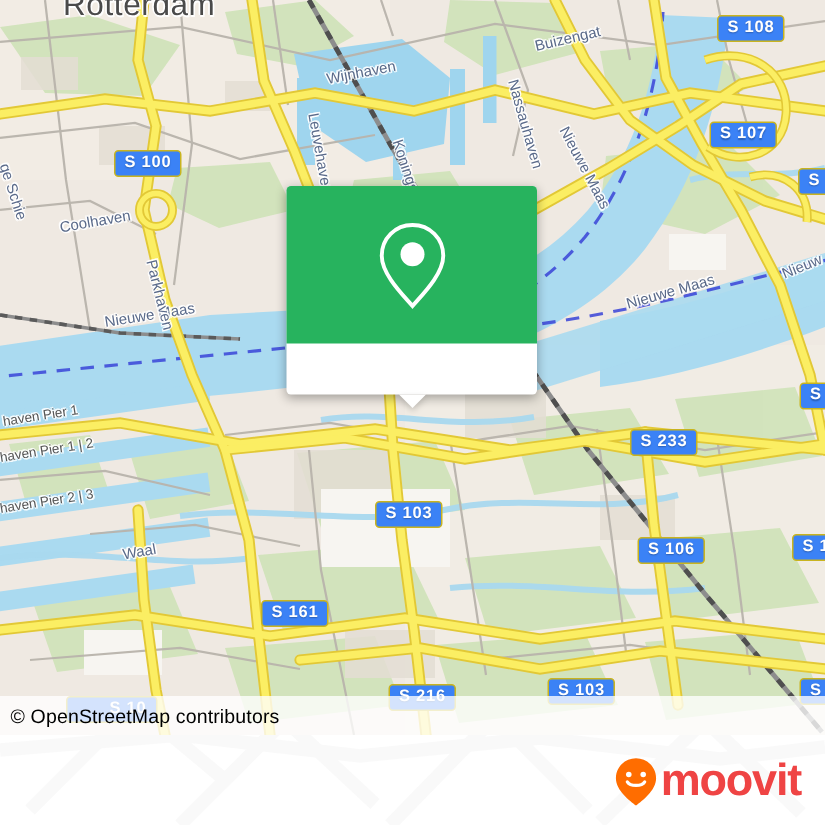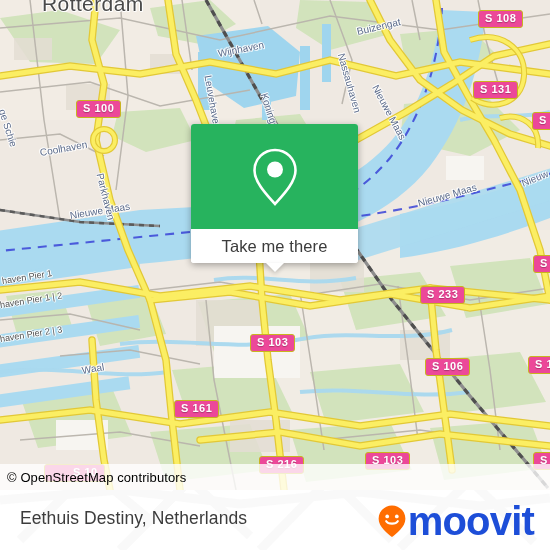--- a/index.html
+++ b/index.html
@@ -58,21 +58,21 @@
     font-style: normal;
   }
   .label-street {
     font-size: 9px;
     color: #555;
   }
 
   
   .shield {
     position: absolute;
-    background: #ec4899;
+    background: #3b82f6;
     border: 1.6px solid #c9b41f;
     border-radius: 3px;
     color: #ffffff;
     font-size: 11px;
     font-weight: bold;
     letter-spacing: .5px;
     padding: 1px 6px 2px 6px;
     line-height: 13px;
     text-shadow: 0 1px 1px rgba(0,0,0,.28);
     white-space: nowrap;
@@ -173,23 +173,23 @@
   }
   .footer-brand {
     position: absolute;
     right: 16px;
     top: 14px;
     display: flex;
     align-items: center;
     z-index: 2;
   }
   .brand-word {
-    font-size: 40px;
+    font-size: 30px;
     font-weight: bold;
-    color: #1d4ed8;
+    color: #ef4444;
     letter-spacing: -.8px;
     line-height: 30px;
     margin-left: 1px;
   }
 </style>
 </head>
 <body>
 
 <div id="page-root">
 
@@ -392,21 +392,21 @@
 
     <div id="street-labels">
         <div class="map-label label-street" style="left: 2px; top: 276px; transform: rotate(-9deg); transform-origin: left center;">haven Pier 1</div>
         <div class="map-label label-street" style="left: 0px; top: 300px; transform: rotate(-9deg); transform-origin: left center;">haven Pier 1 | 2</div>
         <div class="map-label label-street" style="left: 0px; top: 334px; transform: rotate(-9deg); transform-origin: left center;">haven Pier 2 | 3</div>
       </div>
 
     <div id="shield-layer">
         <div class="shield" style="left: 76px; top: 61px; margin-top: 39px;">S 100</div>
         <div class="shield" style="left: 478px; top: 10px;">S 108</div>
-        <div class="shield" style="left: 473px; top: 81px;">S 131</div>
+        <div class="shield" style="left: 473px; top: 81px;">S 107</div>
         <div class="shield" style="left: 420px; top: 286px;">S 233</div>
         <div class="shield" style="left: 425px; top: 358px;">S 106</div>
         <div class="shield" style="left: 250px; top: 334px;">S 103</div>
         <div class="shield" style="left: 174px; top: 400px;">S 161</div>
         <div class="shield" style="left: 259px; top: 456px;">S 216</div>
         <div class="shield" style="left: 365px; top: 452px;">S 103</div>
         <div class="shield" style="left: 532px; top: 112px;">S 1</div>
         <div class="shield" style="left: 533px; top: 255px;">S 1</div>
         <div class="shield" style="left: 528px; top: 356px;">S 12</div>
         <div class="shield" style="left: 533px; top: 452px;">S 1</div>
@@ -414,44 +414,40 @@
       </div>
 
     <div class="popup-card">
       <div class="popup-head">
         <svg width="50" height="64" viewBox="0 0 50 64">
           <path d="M25 5 C13.5 5 4.5 14 4.5 25.5 C4.5 38 19 52 25 59
                    C31 52 45.5 38 45.5 25.5 C45.5 14 36.5 5 25 5 Z" fill="none" stroke="#ffffff" stroke-width="2.6"></path>
           <circle cx="25" cy="24.5" r="8" fill="#ffffff"></circle>
         </svg>
       </div>
-      <div class="popup-foot">
-        <span class="popup-foot-text">Take me there</span>
-      </div>
       <div class="popup-tail"></div>
     </div>
 
     <div class="attribution">
       <span class="attribution-text">© OpenStreetMap contributors</span>
     </div>
   </div>
 
   <div class="footer">
 
     <svg class="footer-watermark" viewBox="0 0 550 550" preserveAspectRatio="none">
       <g stroke="#9a9a9a" stroke-width="9" fill="none">
         <path d="M20 540 L90 470 L150 520 L210 460"></path>
         <path d="M120 550 L190 480 L250 536"></path>
         <path d="M260 550 L330 478 L392 540"></path>
         <path d="M400 548 L470 480 L534 542"></path>
         <path d="M0 500 L120 490 L240 504 L360 492 L480 506 L550 498"></path>
       </g>
     </svg>
 
-    <div class="footer-title">Eethuis Destiny, Netherlands</div>
 
     <div class="footer-brand">
       <svg width="30" height="34" viewBox="0 0 30 34">
         <path d="M15 1.5 C7.6 1.5 1.6 7.4 1.6 14.8 C1.6 23 11 30 15 33
                  C19 30 28.4 23 28.4 14.8 C28.4 7.4 22.4 1.5 15 1.5 Z" fill="#ff6d00"></path>
         <circle cx="10.2" cy="12.4" r="1.85" fill="#ffffff"></circle>
         <circle cx="19.8" cy="12.4" r="1.85" fill="#ffffff"></circle>
         <path d="M9.2 17.2 C11.2 20.4 18.8 20.4 20.8 17.2" stroke="#ffffff" stroke-width="2.1" fill="none" stroke-linecap="round"></path>
       </svg>
       <span class="brand-word">moovit</span>

